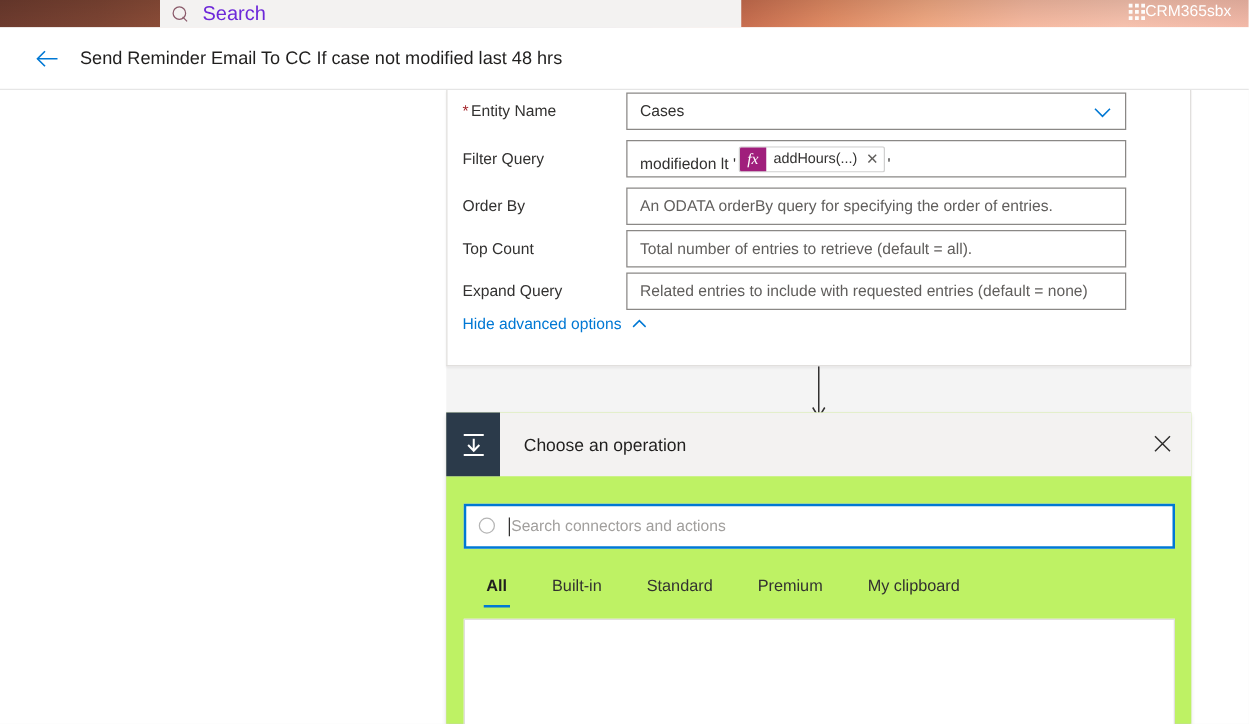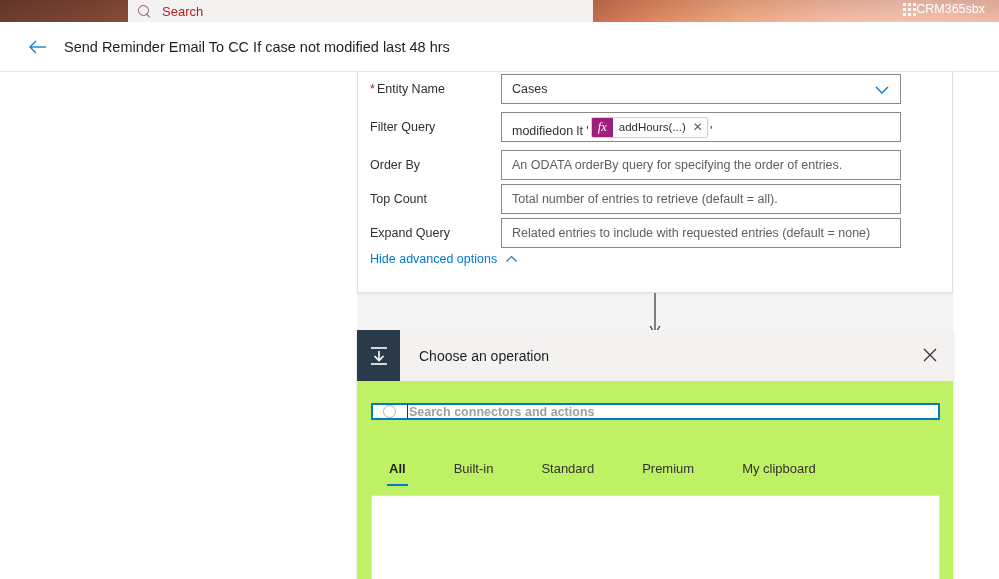--- a/index.html
+++ b/index.html
@@ -40,21 +40,21 @@
   .search-icon::before {
     content: ""; position: absolute; left: 0; top: 0;
     width: 9px; height: 9px; border: 1.3px solid #8a5a6a; border-radius: 50%;
   }
   .search-icon::after {
     content: ""; position: absolute; left: 8px; top: 8px;
     width: 5px; height: 1.3px; background: #8a5a6a;
     transform: rotate(45deg); transform-origin: left center;
   }
   .search-text {
-    font-size: 13px; color: #b91c1c;
+    font-size: 16px; color: #6d28d9;
   }
   .crm-label {
     position: absolute; right: 14px; top: 2px;
     font-size: 12.5px; color: #ffffff;
     display: flex; align-items: center; gap: 0;
   }
   .grid-icon {
     display: inline-block; width: 13px; height: 13px;
     position: relative; opacity: .95;
   }
@@ -170,41 +170,41 @@
     flex: 0 0 auto;
   }
   .op-title {
     margin-left: 19px; font-size: 14px; color: #201f1e;
   }
   .op-close {
     position: absolute; right: 13px; top: 15px;
     width: 20px; height: 20px; cursor: pointer;
   }
   .op-search {
-    position: absolute; left: 14px; top: 73px; width: 569px; height: 17px;
+    position: absolute; left: 14px; top: 73px; width: 569px; height: 36px;
     border: 2px solid #0078d4; background: #fff;
-    display: flex; align-items: center; padding-left: 10px; font-weight: bold;
+    display: flex; align-items: center; padding-left: 10px;
   }
   .op-search .sicon {
     width: 14px; height: 14px; position: relative; margin-right: 10px;
     flex: 0 0 auto;
   }
   .op-search .sicon::before {
     content: ""; position: absolute; left: 0; top: 0;
     width: 11px; height: 11px; border: 1.2px solid #b5b5b5; border-radius: 50%;
   }
   .op-search .ph {
     font-size: 12.5px; color: #a19f9d;
   }
   .caret-blink {
     width: 1px; height: 15px; background: #323130; margin-right: 1px;
   }
   .op-tabs {
     position: absolute; left: 14px; top: 120px; width: 569px; height: 36px;
-    display: flex; align-items: flex-end; gap: 12px;
+    display: flex; align-items: flex-end; gap: 0px;
   }
   .op-tab {
     position: relative; height: 36px; display: flex; align-items: center;
     padding: 0 18px; font-size: 13px; color: #323130; cursor: pointer;
   }
   .op-tab.active { color: #201f1e; font-weight: 600; }
   .op-tab.active::after {
     content: ""; position: absolute; left: 16px; right: 16px; bottom: 0;
     height: 2px; background: #0078d4;
   }

